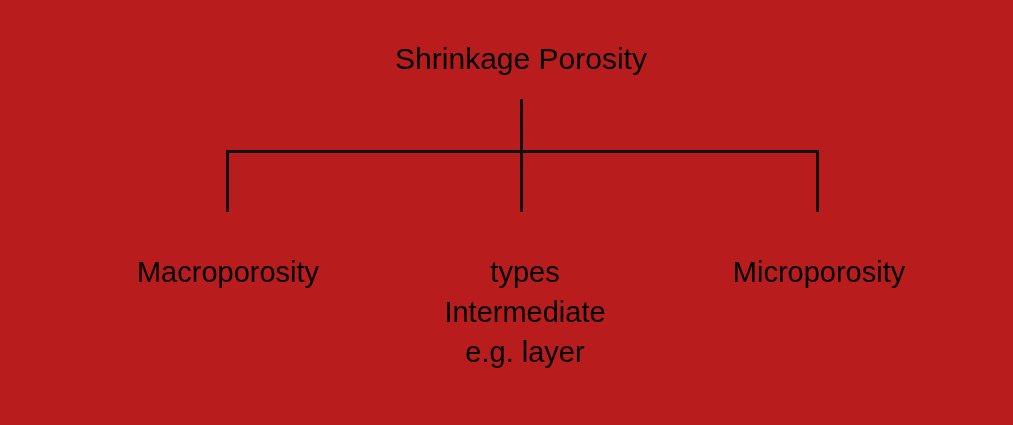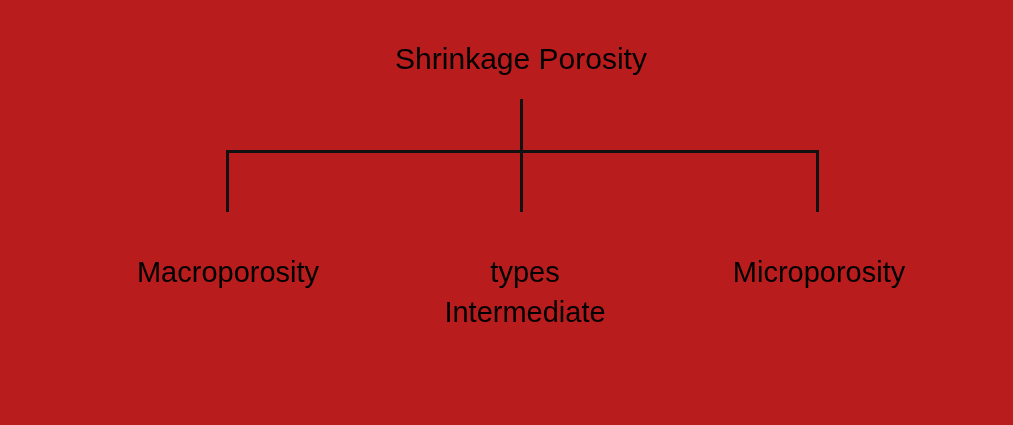--- a/index.html
+++ b/index.html
@@ -101,19 +101,20 @@
   <div class="line line-v drop-left"></div>
   <div class="line line-v drop-right"></div>
 
   <div class="leaf leaf-macro">
     <span class="leaf-line">Macroporosity</span>
   </div>
 
   <div class="leaf leaf-intermediate">
     <span class="leaf-line">types</span>
     <span class="leaf-line">Intermediate</span>
+    <span class="leaf-line">e.g. layer</span>
   </div>
 
   <div class="leaf leaf-micro">
     <span class="leaf-line">Microporosity</span>
   </div>
 
 </div>
 
 </body></html>

